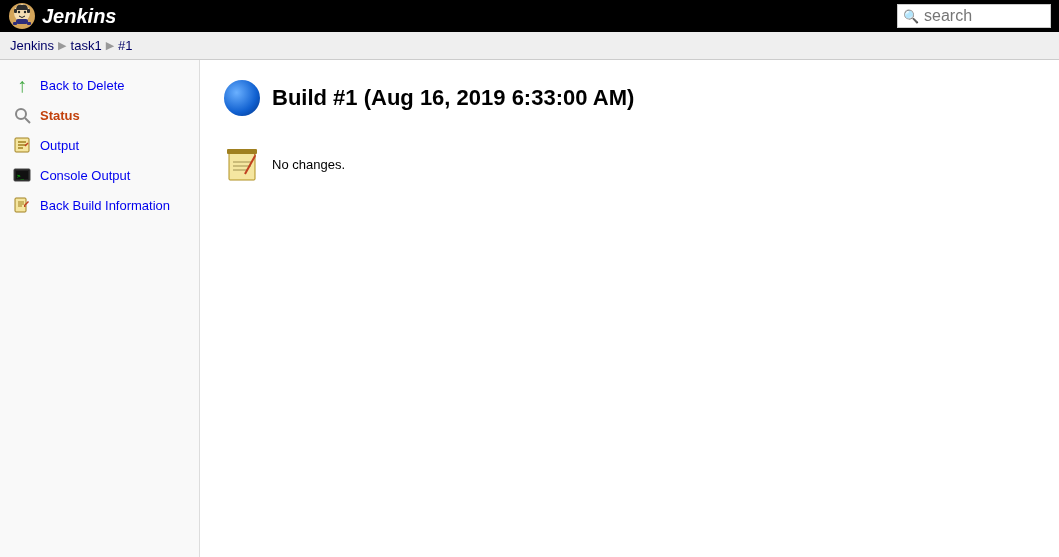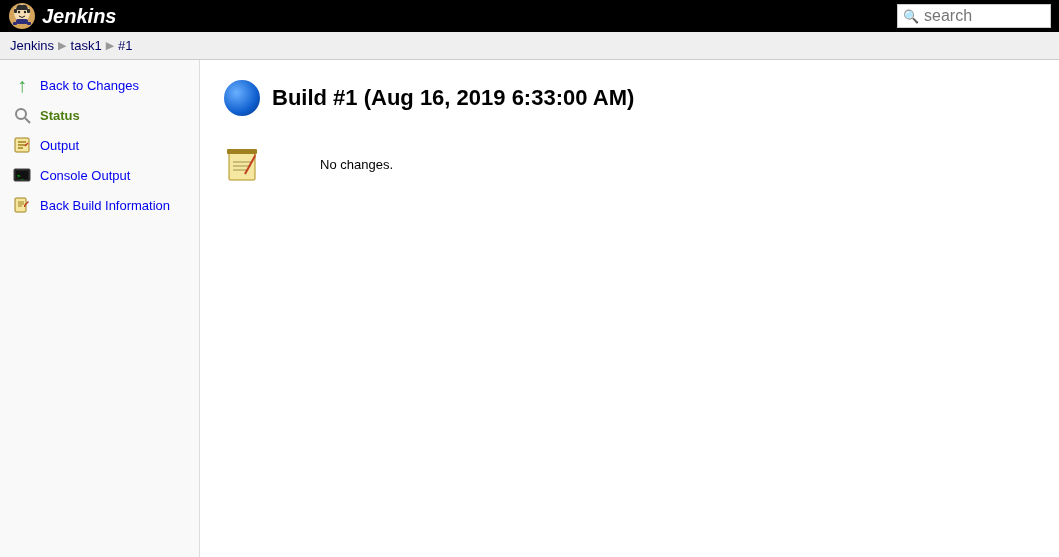--- a/index.html
+++ b/index.html
@@ -141,21 +141,20 @@
       width: 36px;
       height: 36px;
       flex-shrink: 0;
       display: flex;
       align-items: center;
       justify-content: center;
     }
     .build-info-item .info-text {
       font-size: 13px;
       color: #000;
-      margin-left: 48px;
     }
   </style>
 </head>
 <body>
 
 <div id="header">
   <div id="header-logo">
 
     <svg class="jenkins-logo" viewBox="0 0 28 28">
       <ellipse cx="14" cy="14" rx="13" ry="13" fill="#d4a55a"></ellipse>
@@ -187,31 +186,31 @@
   <span class="breadcrumb-sep">▶</span>
   <a class="breadcrumb-link">#1</a>
 </div>
 
 <div id="layout">
 
   <div id="sidebar">
 
     <div class="sidebar-item">
       <span class="icon" style="color:#44aa44; font-size:20px;">↑</span>
-      <span class="label">Back to Changes</span>
+      <span class="label">Back to Delete</span>
     </div>
 
     <div class="sidebar-item active">
       <span class="icon">
         <svg width="18" height="18" viewBox="0 0 18 18">
           <circle cx="8" cy="8" r="5" fill="none" stroke="#888" stroke-width="2"></circle>
           <line x1="12" y1="12" x2="17" y2="17" stroke="#888" stroke-width="2"></line>
         </svg>
       </span>
-      <span class="label" style="font-weight:bold;color:#4d7c0f;">Status</span>
+      <span class="label" style="font-weight:bold;color:#c2410c;">Status</span>
     </div>
 
     <div class="sidebar-item">
       <span class="icon">
         <svg width="18" height="18" viewBox="0 0 18 18">
           <rect x="2" y="2" width="14" height="14" rx="1" fill="#f5e6a0" stroke="#a08020" stroke-width="1"></rect>
           <line x1="5" y1="6" x2="13" y2="6" stroke="#a08020" stroke-width="1.5"></line>
           <line x1="5" y1="9" x2="13" y2="9" stroke="#a08020" stroke-width="1.5"></line>
           <line x1="5" y1="12" x2="10" y2="12" stroke="#a08020" stroke-width="1.5"></line>
           <line x1="12" y1="10" x2="15" y2="7" stroke="#c04020" stroke-width="1.5"></line>

